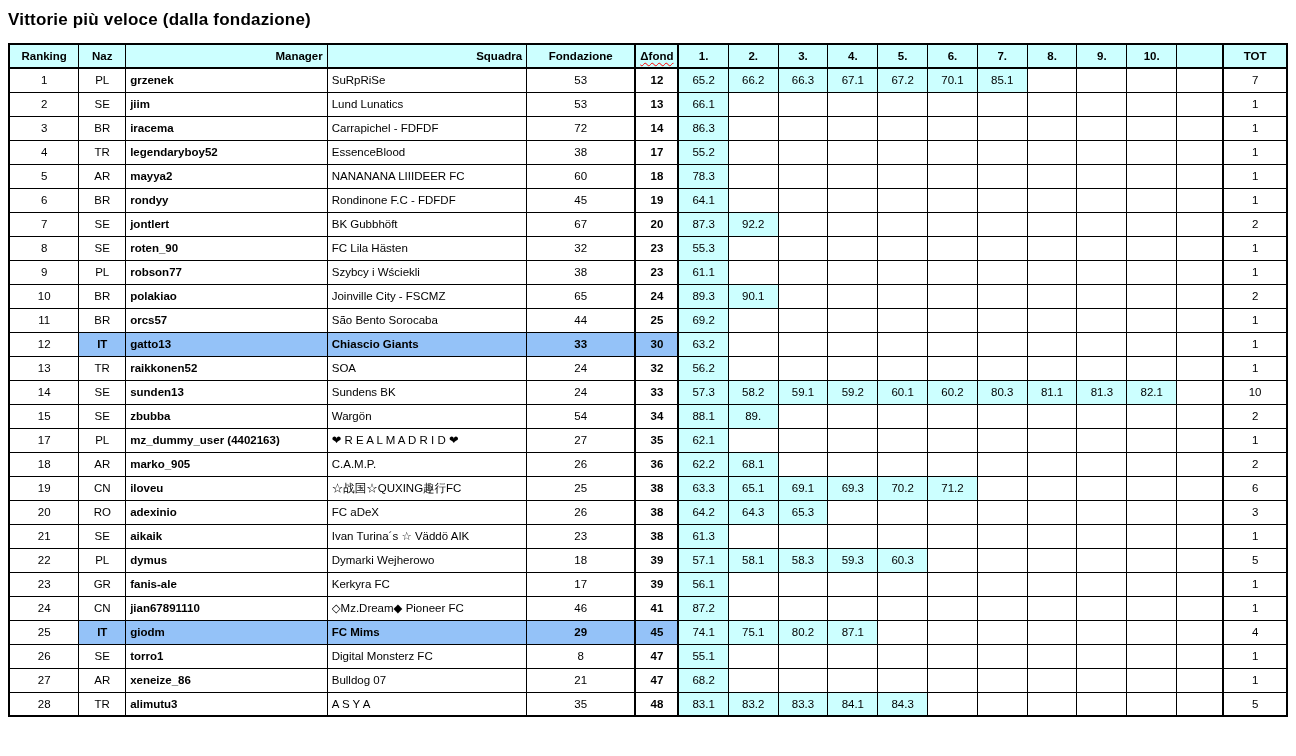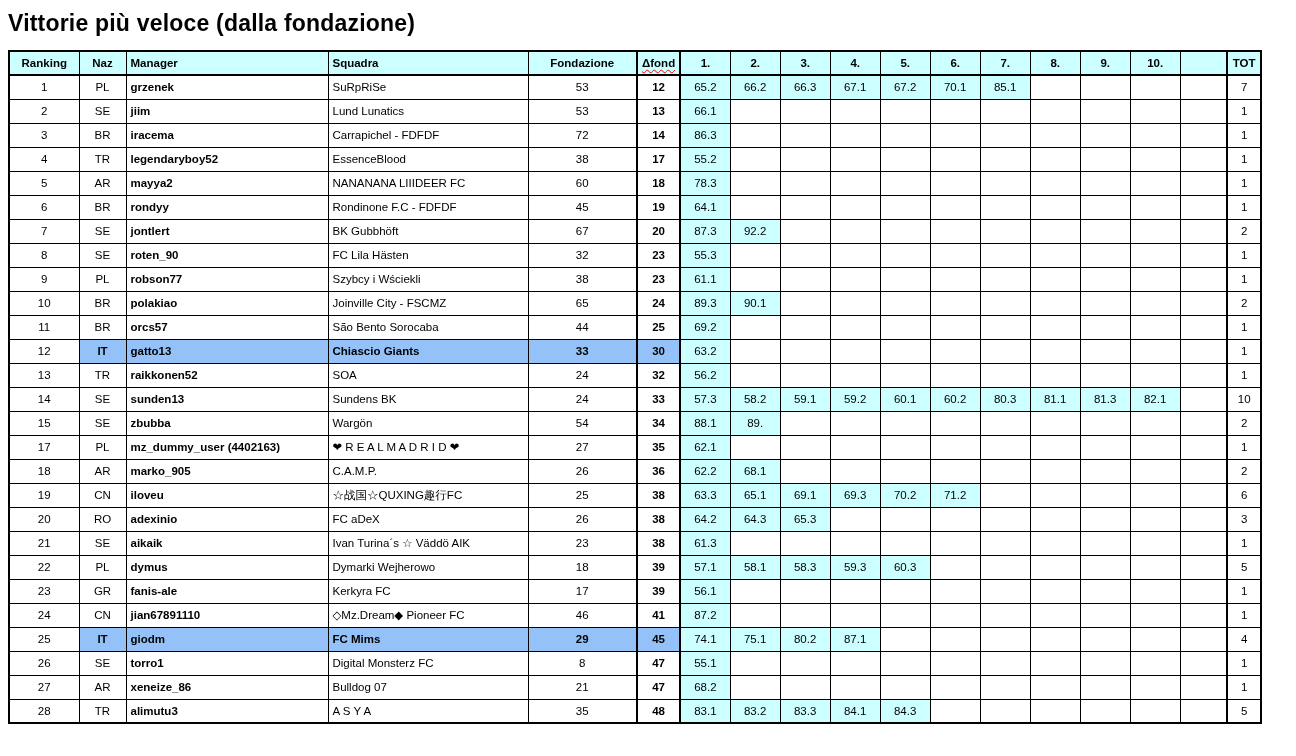--- a/index.html
+++ b/index.html
@@ -11,21 +11,21 @@
   }
   *{box-sizing:border-box;}
   html,body{margin:0;padding:0;background:#FFFFFF;}
   body{
     width:1296px;height:756px;
     font-family:"Liberation Sans", sans-serif;
     color:#000;
     padding:8px;
   }
   .page-title{
-    font-size:23px;
+    font-size:17px;
     font-weight:bold;
     margin:2px 0 13px 0;
     letter-spacing:0.2px;
   }
   table{
     border-collapse:collapse;
     table-layout:fixed;
     border:2px solid var(--grid);
   }
   th,td{
@@ -37,32 +37,32 @@
     white-space:nowrap;
     text-align:center;
     vertical-align:middle;
   }
   thead th{
     background:var(--header-bg);
     font-weight:bold;
     border-bottom:2px solid var(--grid);
     margin-top:40px;
   }
-  thead th.left{text-align:left;}
+  thead th.left{text-align:right;}
   
   .c-ranking{width:70px;}
   .c-naz{width:47px;}
   .c-manager{width:202px;text-align:left;}
   .c-squadra{width:200px;text-align:left;}
   .c-fond{width:109px;}
   .c-afond{width:38px;border-left:2px solid var(--grid);text-align:center;}
   .c-val{width:50px;}
   .c-val.v1{border-left:2px solid var(--grid);}
   .c-blank{width:47px;}
-  .c-tot{width:34px;border-left:2px solid var(--grid);}
+  .c-tot{width:64px;border-left:2px solid var(--grid);}
   td.c-manager{font-weight:bold;}
   td.c-afond{font-weight:bold;}
   td.filled{background:var(--value-bg);}
   tr.hl td.c-naz, tr.hl td.c-manager, tr.hl td.c-squadra,
   tr.hl td.c-fond, tr.hl td.c-afond{
     background:var(--hl-bg);
     font-weight:bold;
   }
   .spellcheck{
     text-decoration:underline wavy var(--wavy);

